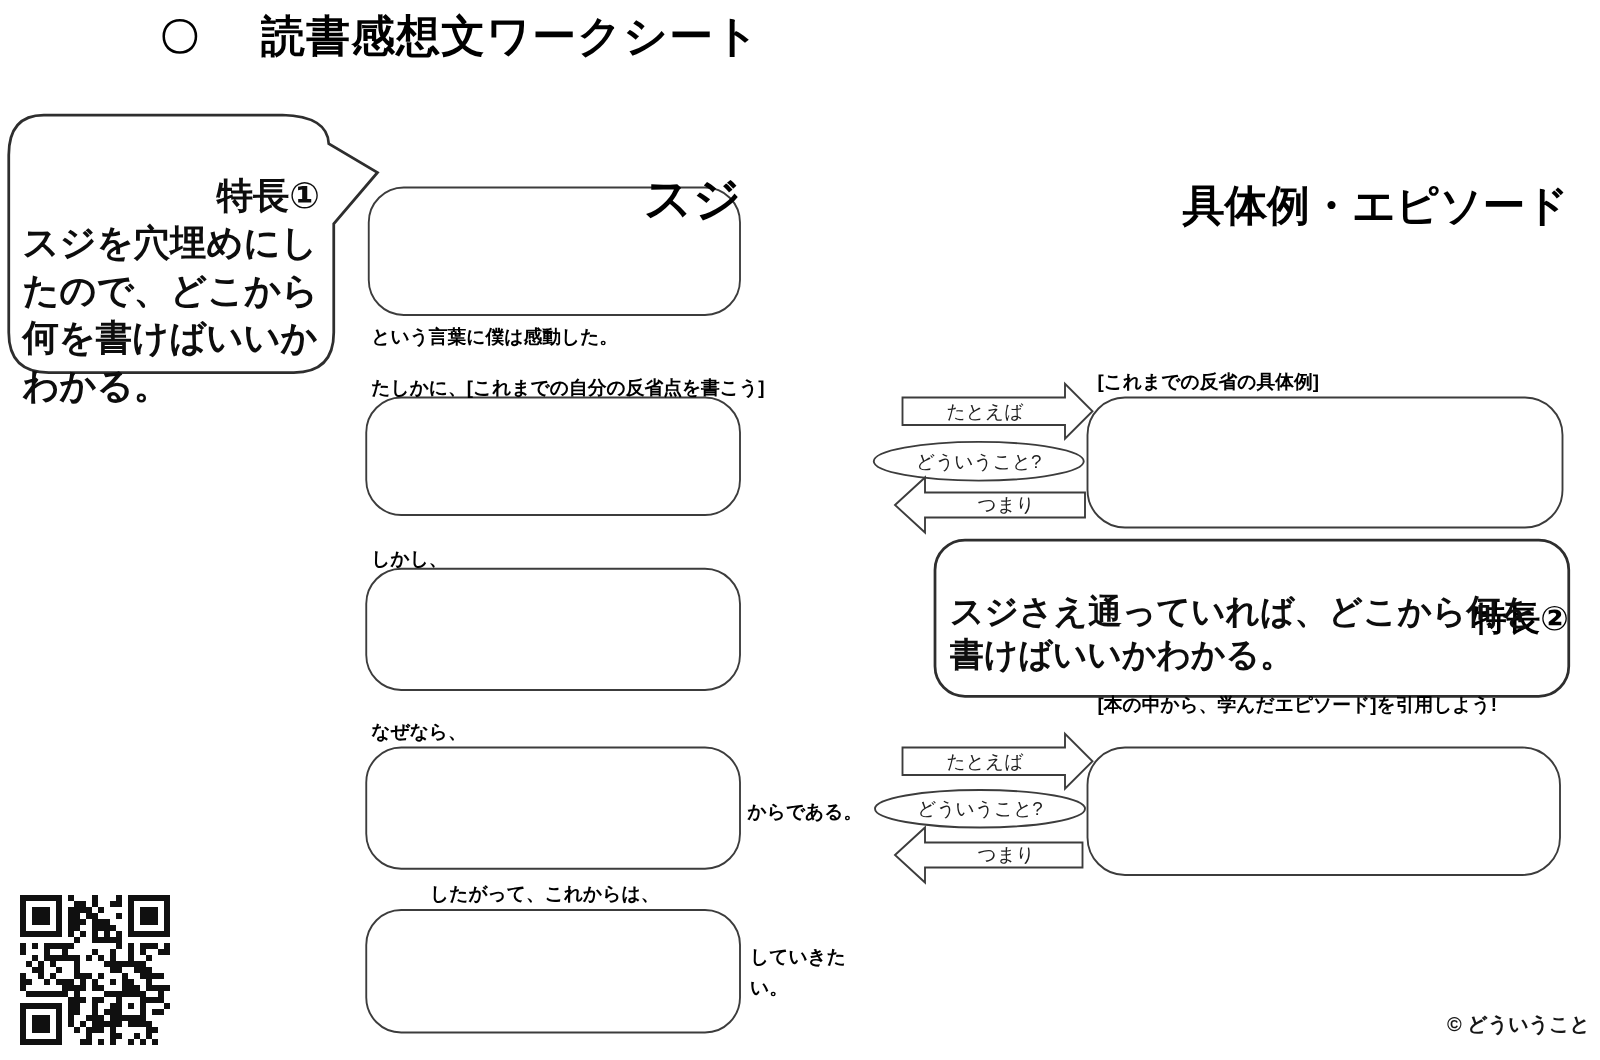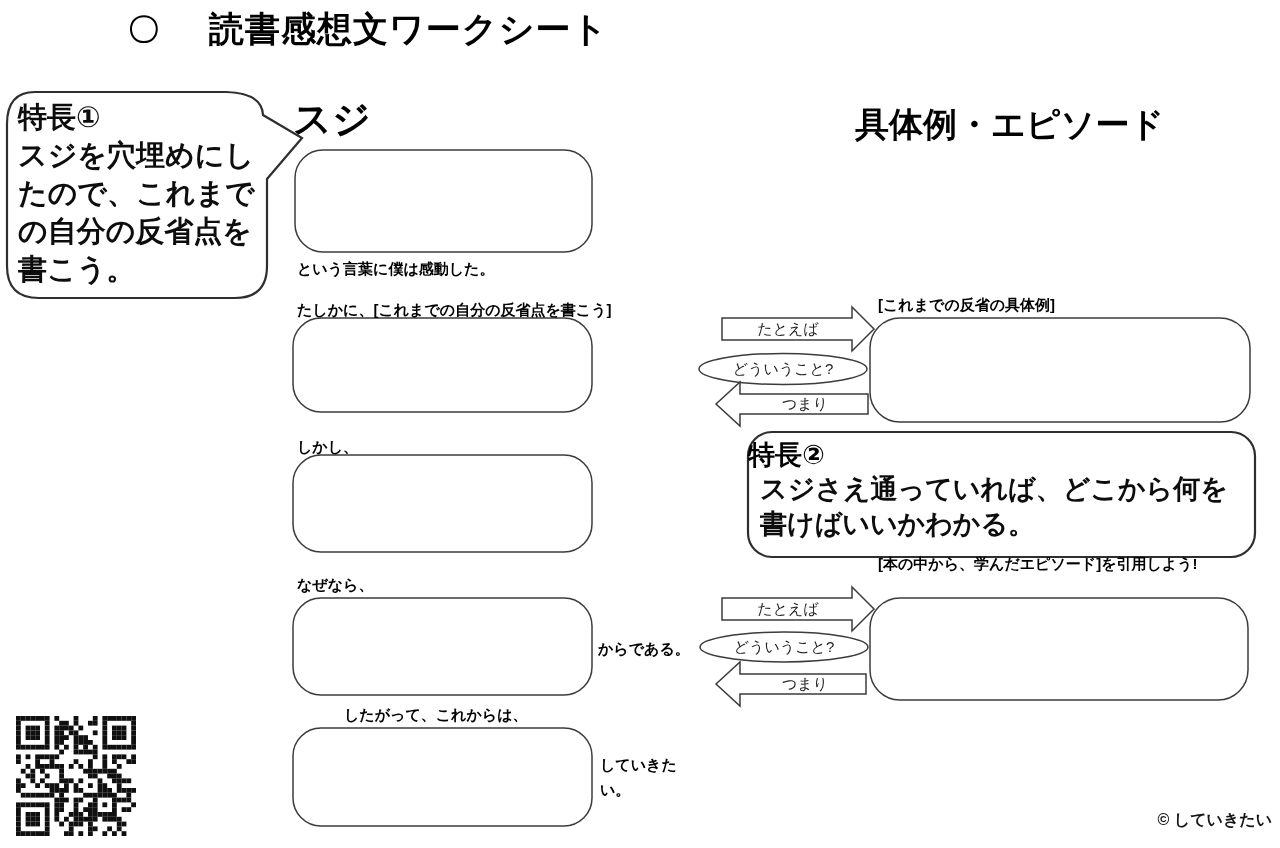--- a/index.html
+++ b/index.html
@@ -1,21 +1,21 @@
 <!DOCTYPE html>
 <html><head>
 <meta charset="utf-8">
 <style>
   * { margin:0; padding:0; box-sizing:border-box; }
   html,body { width:1280px; height:848px; background:#ffffff; overflow:hidden; }
   body { font-family:"Liberation Sans","DejaVu Sans",sans-serif; color:#111; position:relative; }
   .abs { position:absolute; }
   #shapes { position:absolute; left:0; top:0; width:1280px; height:848px; }
   .lbl { font-weight:bold; font-size:15px; color:#000000; white-space:nowrap; }
-  .ctr { text-align:left; }
+  .ctr { text-align:right;margin-top:40px; }
   .conn-lbl { font-size:15px; color:#222; display:flex; align-items:center; justify-content:center; white-space:nowrap; }
   #title-row { left:128px; top:6px; display:flex; align-items:center; gap:28px; }
   #title-bullet { font-size:31px; font-weight:bold; color:#000; }
   #page-title { font-size:35px; font-weight:bold; letter-spacing:1px; color:#000;padding-left:22px; }
   #bubble1-text { left:18px; top:98px; width:238px; font-size:29px; font-weight:bold; line-height:38px; color:#0d0d0d; }
   #hdr-suji { left:293px; top:94px; width:300px; font-size:38px; font-weight:bold; color:#000; }
   #hdr-rei  { left:855px; top:102px; width:400px; font-size:34px; font-weight:bold; color:#000000; }
   #f2-head { left:748px; top:438px; width:507px; font-size:27px; font-weight:bold; line-height:34px; color:#000000; }
   #f2-body { left:760px; top:472px; width:488px; font-size:27px; font-weight:bold; line-height:35px; color:#0d0d0d; }
   #copyright { left:1050px; top:810px; width:222px; text-align:right; font-size:16px; font-weight:bold; color:#161616; }
@@ -48,21 +48,21 @@
   <rect x="748" y="432" width="507" height="125" rx="24" fill="#fff" stroke="#2e2e2e" stroke-width="2.2"></rect>
 </svg>
 
 <div id="title-row" class="abs">
   <span id="title-bullet">〇</span>
   <span id="page-title">読書感想文ワークシート</span>
 </div>
 
 <div id="bubble1-text" class="abs">
   <div class="ctr">特長①</div>
-  <div class="wrapbox">スジを穴埋めにしたので、これまでの自分の反省点を書こう。</div>
+  <div class="wrapbox">スジを穴埋めにしたので、どこから何を書けばいいかわかる。</div>
 </div>
 
 <div id="hdr-suji" class="abs ctr">スジ</div>
 <div id="hdr-rei" class="abs ctr">具体例・エピソード</div>
 
 <div class="abs lbl" style="left:297px; top:260px;">という言葉に僕は感動した。</div>
 <div class="abs lbl" style="left:297px; top:301px;">たしかに、[これまでの自分の反省点を書こう]</div>
 <div class="abs lbl" style="left:297px; top:438px;">しかし、</div>
 <div class="abs lbl" style="left:297px; top:576px;">なぜなら、</div>
 <div class="abs lbl" style="left:598px; top:640px;">からである。</div>
@@ -394,13 +394,13 @@
     <rect x="28.80" y="115.20" width="4.80" height="4.80" fill="#101010"></rect>
     <rect x="48.00" y="115.20" width="4.80" height="4.80" fill="#101010"></rect>
     <rect x="52.80" y="115.20" width="4.80" height="4.80" fill="#101010"></rect>
     <rect x="62.40" y="115.20" width="4.80" height="4.80" fill="#101010"></rect>
     <rect x="72.00" y="115.20" width="4.80" height="4.80" fill="#101010"></rect>
     <rect x="86.40" y="115.20" width="4.80" height="4.80" fill="#101010"></rect>
     <rect x="96.00" y="115.20" width="4.80" height="4.80" fill="#101010"></rect>
     <rect x="105.60" y="115.20" width="4.80" height="4.80" fill="#101010"></rect>
   </svg>
 
-<div id="copyright" class="abs">© していきたい</div>
+<div id="copyright" class="abs">© どういうこと</div>
 
 </body></html>

